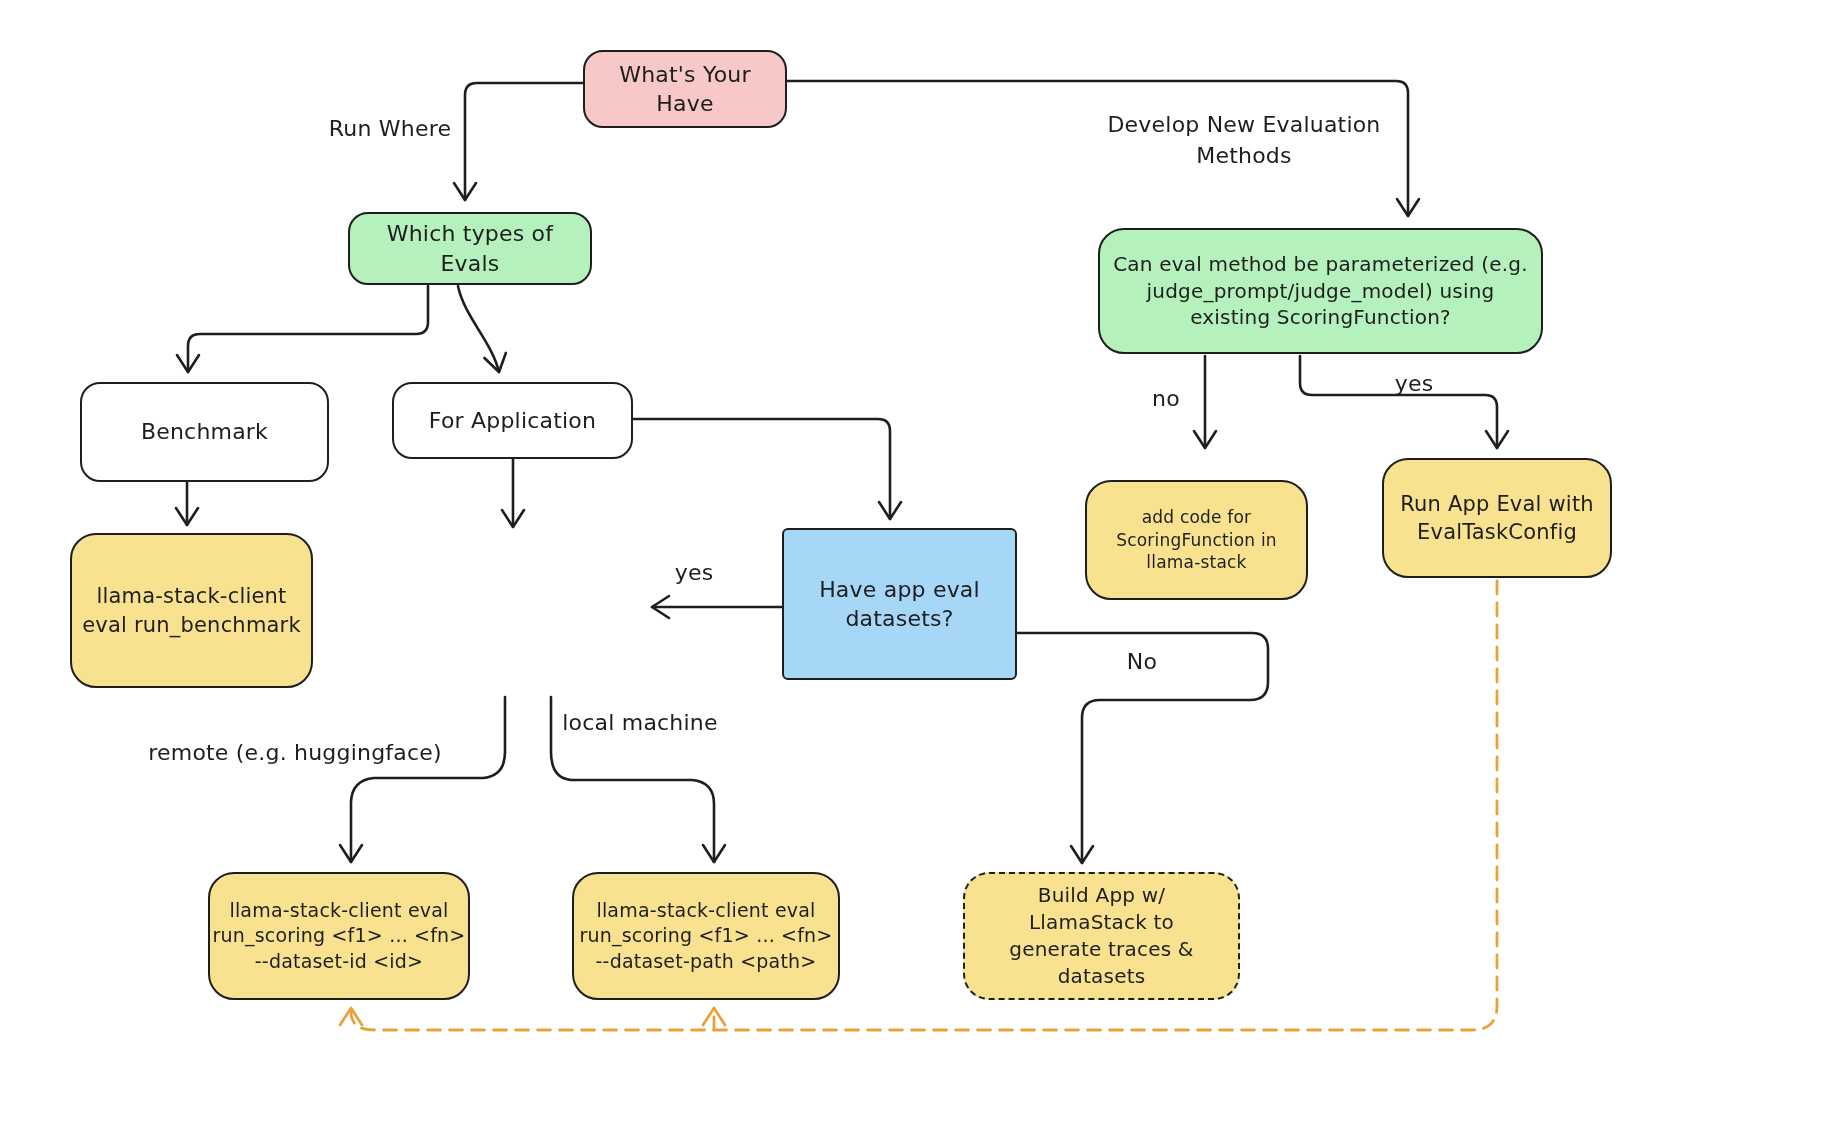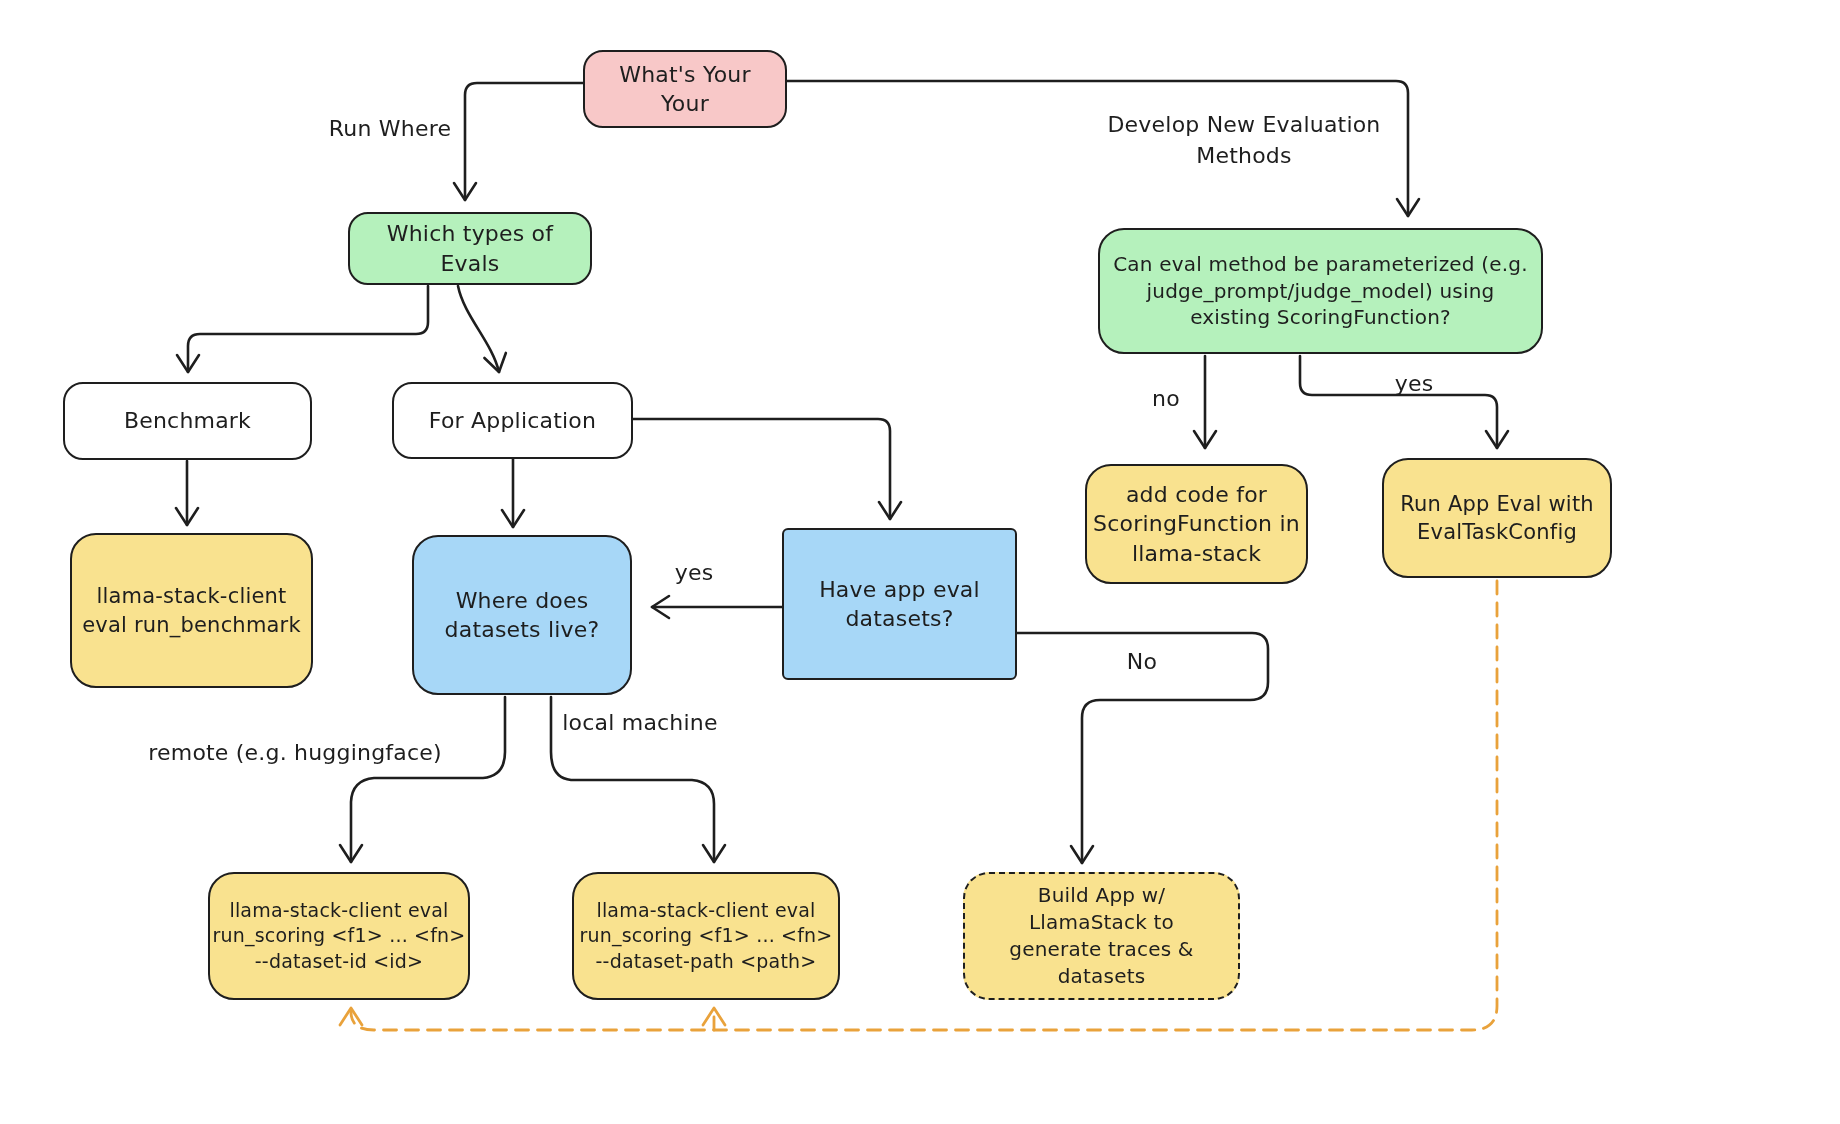--- a/index.html
+++ b/index.html
@@ -18,26 +18,26 @@
   .blue{background:#a7d7f7;}
   .yellow{background:#f9e28f;}
   .white{background:#ffffff;}
   .dashedb{border-style:dashed;}
   .lbl{position:absolute;transform:translate(-50%,-50%);font-size:22px;
        white-space:nowrap;text-align:center;letter-spacing:.2px;}
   
   #n-goal{left:583px;top:50px;width:204px;height:78px;font-size:22px;}
   #n-which{left:348px;top:212px;width:244px;height:73px;font-size:22px;}
   #n-param{left:1098px;top:228px;width:445px;height:126px;font-size:20px;}
-  #n-bench{left:63px;top:382px;width:249px;height:78px;font-size:22px;}
+  #n-bench{left:80px;top:382px;width:249px;height:100px;font-size:22px;}
   #n-forapp{left:392px;top:382px;width:241px;height:77px;font-size:22px;}
   #n-runbench{left:70px;top:533px;width:243px;height:155px;font-size:21px;}
   #n-where{left:412px;top:535px;width:220px;height:160px;font-size:22px;}
   #n-have{left:782px;top:528px;width:235px;height:152px;font-size:22px;border-radius:6px;}
-  #n-addcode{left:1085px;top:464px;width:223px;height:120px;font-size:22px;}
+  #n-addcode{left:1085px;top:480px;width:223px;height:120px;font-size:17px;}
   #n-runapp{left:1382px;top:458px;width:230px;height:120px;font-size:21px;}
   #n-scoreid{left:208px;top:872px;width:262px;height:128px;font-size:19px;}
   #n-scorepath{left:572px;top:872px;width:268px;height:128px;font-size:19px;}
   #n-build{left:963px;top:872px;width:277px;height:128px;font-size:20px;}
   
   #l-runevals{left:390px;top:128px;}
   #l-develop{left:1244px;top:140px;line-height:31px;}
   #l-yesleft{left:694px;top:572px;}
   #l-no{left:1166px;top:398px;}
   #l-yesright{left:1414px;top:383px;}
@@ -75,21 +75,21 @@
       <path d="M551,697 V752 Q551,778 571,780 H692 Q714,782 714,804 V862" marker-end="url(#mB)"></path>
     </g>
     <g fill="none" stroke="#e9a23b" stroke-width="2.8" stroke-linecap="round" stroke-dasharray="13 9">
       <path d="M1497,581 V1006 Q1497,1030 1472,1030 H374 Q351,1030 351,1012 V1008" marker-end="url(#mO)"></path>
       <path d="M714,1030 V1008" marker-end="url(#mO)"></path>
     </g>
   </svg>
 
   <div class="node pink r20" id="n-goal">
     <span>What's Your</span>
-    <span>Your</span>
+    <span>Have</span>
   </div>
 
   <div class="node green r20" id="n-which">
     <span>Which types of</span>
     <span>Evals</span>
   </div>
 
   <div class="node green r26" id="n-param">
     <span>Can eval method be parameterized (e.g.</span>
     <span>judge_prompt/judge_model) using</span>
@@ -102,24 +102,20 @@
 
   <div class="node white r20" id="n-forapp">
     <span>For Application</span>
   </div>
 
   <div class="node yellow r26" id="n-runbench">
     <span>llama-stack-client</span>
     <span>eval run_benchmark</span>
   </div>
 
-  <div class="node blue r26" id="n-where">
-    <span>Where does</span>
-    <span>datasets live?</span>
-  </div>
 
   <div class="node blue r26" id="n-have">
     <span>Have app eval</span>
     <span>datasets?</span>
   </div>
 
   <div class="node yellow r26" id="n-addcode">
     <span>add code for</span>
     <span>ScoringFunction in</span>
     <span>llama-stack</span>

